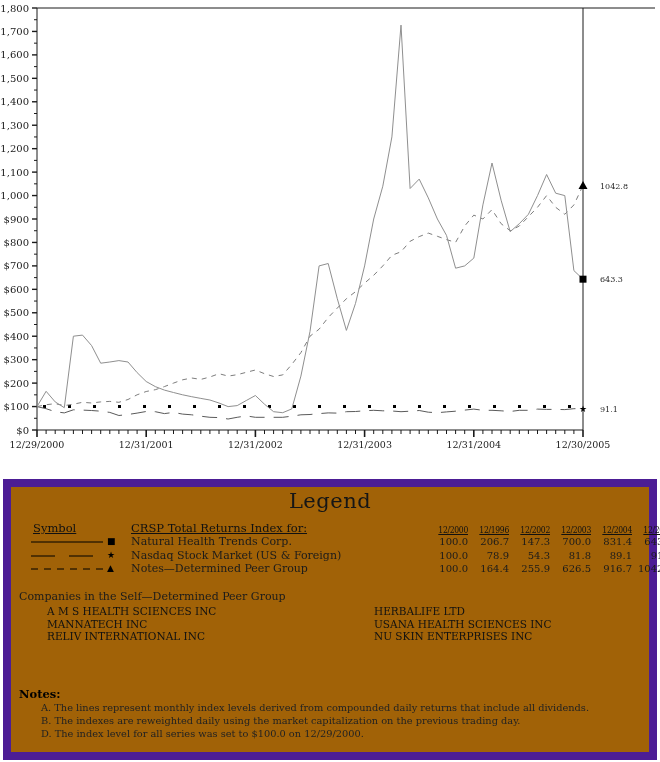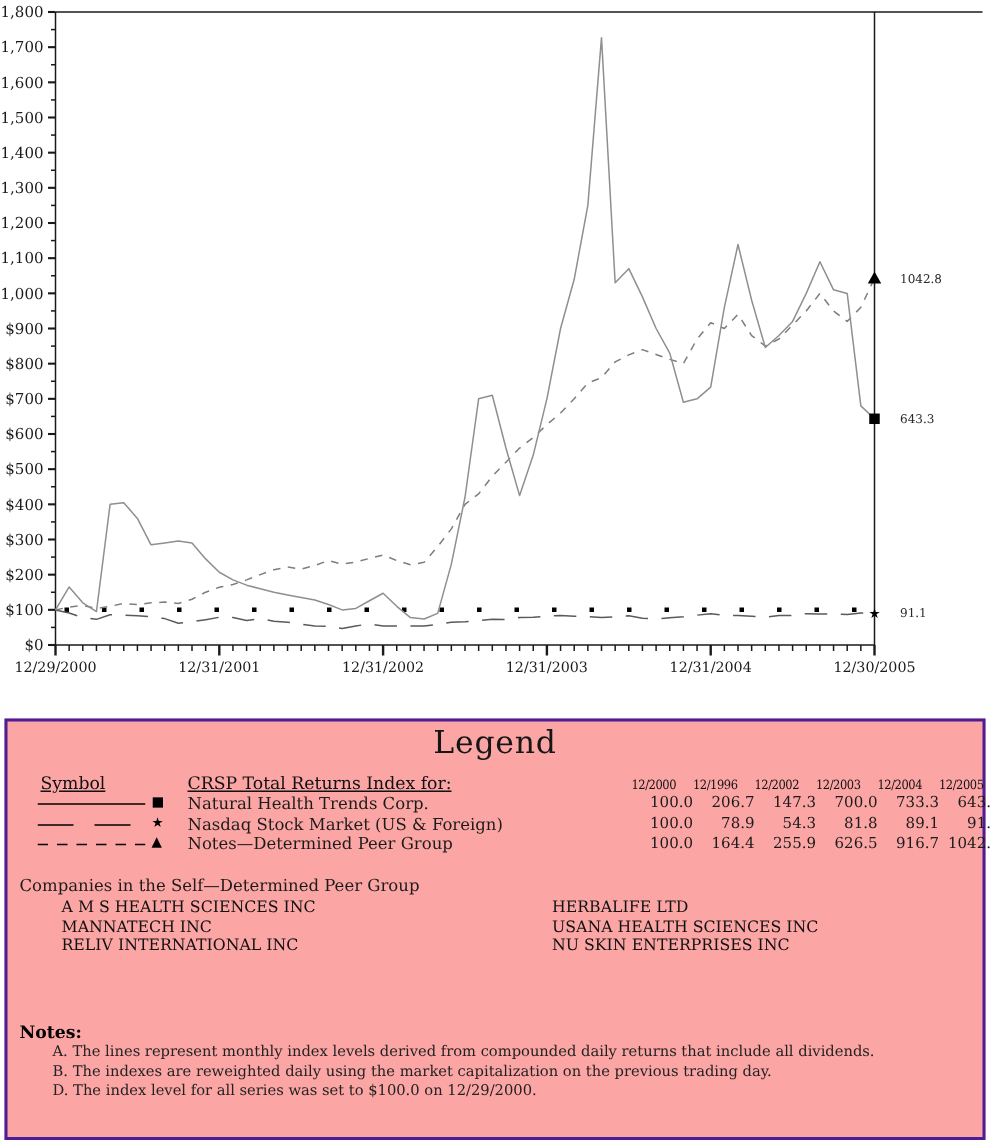--- a/index.html
+++ b/index.html
@@ -4,32 +4,32 @@
 <style>
   html,body{margin:0;padding:0;}
   body{
     width:660px;height:762px;position:relative;background:#fff;color:#111;
     font-family:"DejaVu Serif", serif;
     -webkit-font-smoothing:antialiased;
   }
   .chart-wrap{position:absolute;left:0;top:0;width:660px;height:474px;}
   .legend-box{
     position:absolute;left:3px;right:3px;top:479px;bottom:2px;
-    border:2px solid #4c1d95;background:#fca5a5;padding-left:36px;
+    border:8px solid #4c1d95;background:#a16207;padding-left:36px;
   }
   .lg-title{
     position:absolute;top:2px;left:0;right:0;text-align:center;
     font-size:21px;letter-spacing:.5px;color:#161616;
   }
   .lg-table{position:absolute;top:31px;left:18px;right:3px;}
   .lg-grid{display:grid;grid-template-columns:92px 306px repeat(6,41px);align-items:end;}
   .lg-headrow{height:17px;}
   .hdr-symbol{font-size:11.5px;text-decoration:underline;padding-left:4px;}
   .hdr-index{font-size:11.5px;text-decoration:underline;padding-left:10px;}
-  .hdr-year{font-size:8.5px;font-stretch:condensed;letter-spacing:-0.3px;}
+  .hdr-year{font-size:8.5px;font-stretch:condensed;text-align:right;text-decoration:underline;letter-spacing:-0.3px;}
   .lg-row{height:13.5px;align-items:center;}
   .sym-cell{position:relative;height:13px;}
   .sym-line{position:absolute;left:2px;top:6px;}
   .sym-marker{position:absolute;left:78px;top:0px;font-size:9px;line-height:13px;font-family:"DejaVu Sans",sans-serif;color:#000;}
   .name-cell{font-size:11px;padding-left:10px;white-space:nowrap;color:#1b1b1b;}
   .val-cell{font-size:10px;text-align:right;color:#1b1b1b;}
   .lg-companies{position:absolute;top:103px;left:8px;right:8px;}
   .comp-head{font-size:11px;color:#1b1b1b;}
   .comp-cols{position:relative;margin-top:2px;font-size:10.5px;line-height:12.5px;}
   .comp-col-left{position:absolute;left:28px;top:0;}
@@ -203,21 +203,21 @@
         <svg class="sym-line" width="72" height="2">
             <line x1="0" y1="1" x2="72" y2="1" stroke="#000" stroke-width="1"></line>
           </svg>
         <span class="sym-marker">■</span>
       </div>
       <div class="name-cell">Natural Health Trends Corp.</div>
       <div class="val-cell">100.0</div>
       <div class="val-cell">206.7</div>
       <div class="val-cell">147.3</div>
       <div class="val-cell">700.0</div>
-      <div class="val-cell">733.3</div>
+      <div class="val-cell">831.4</div>
       <div class="val-cell">643.3</div>
     </div>
 
     <div class="lg-grid lg-row">
       <div class="sym-cell">
         <svg class="sym-line" width="72" height="2">
             <line x1="0" y1="1" x2="72" y2="1" stroke="#000" stroke-width="1" stroke-dasharray="24 14"></line>
           </svg>
         <span class="sym-marker">★</span>
       </div>

